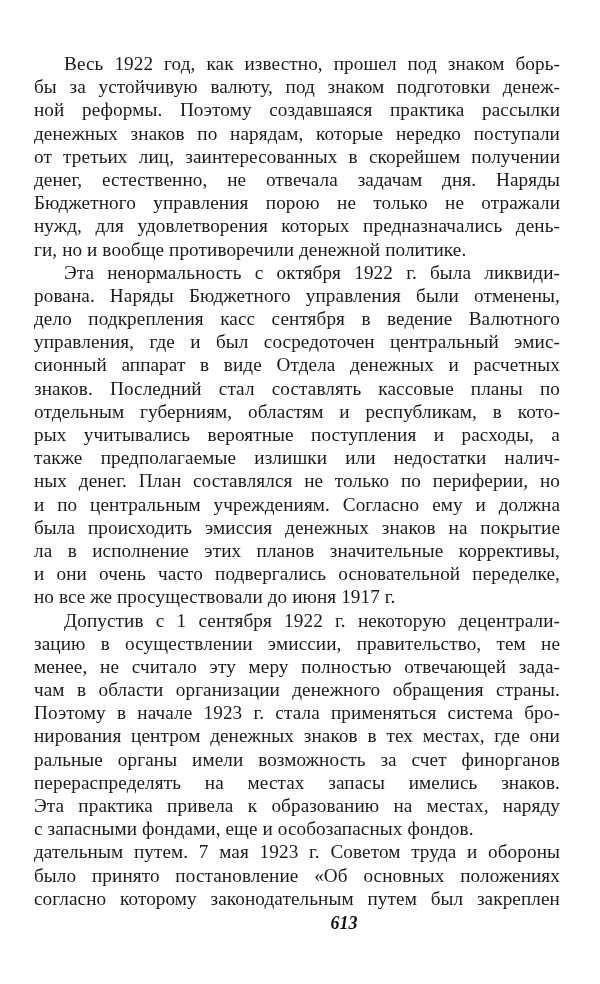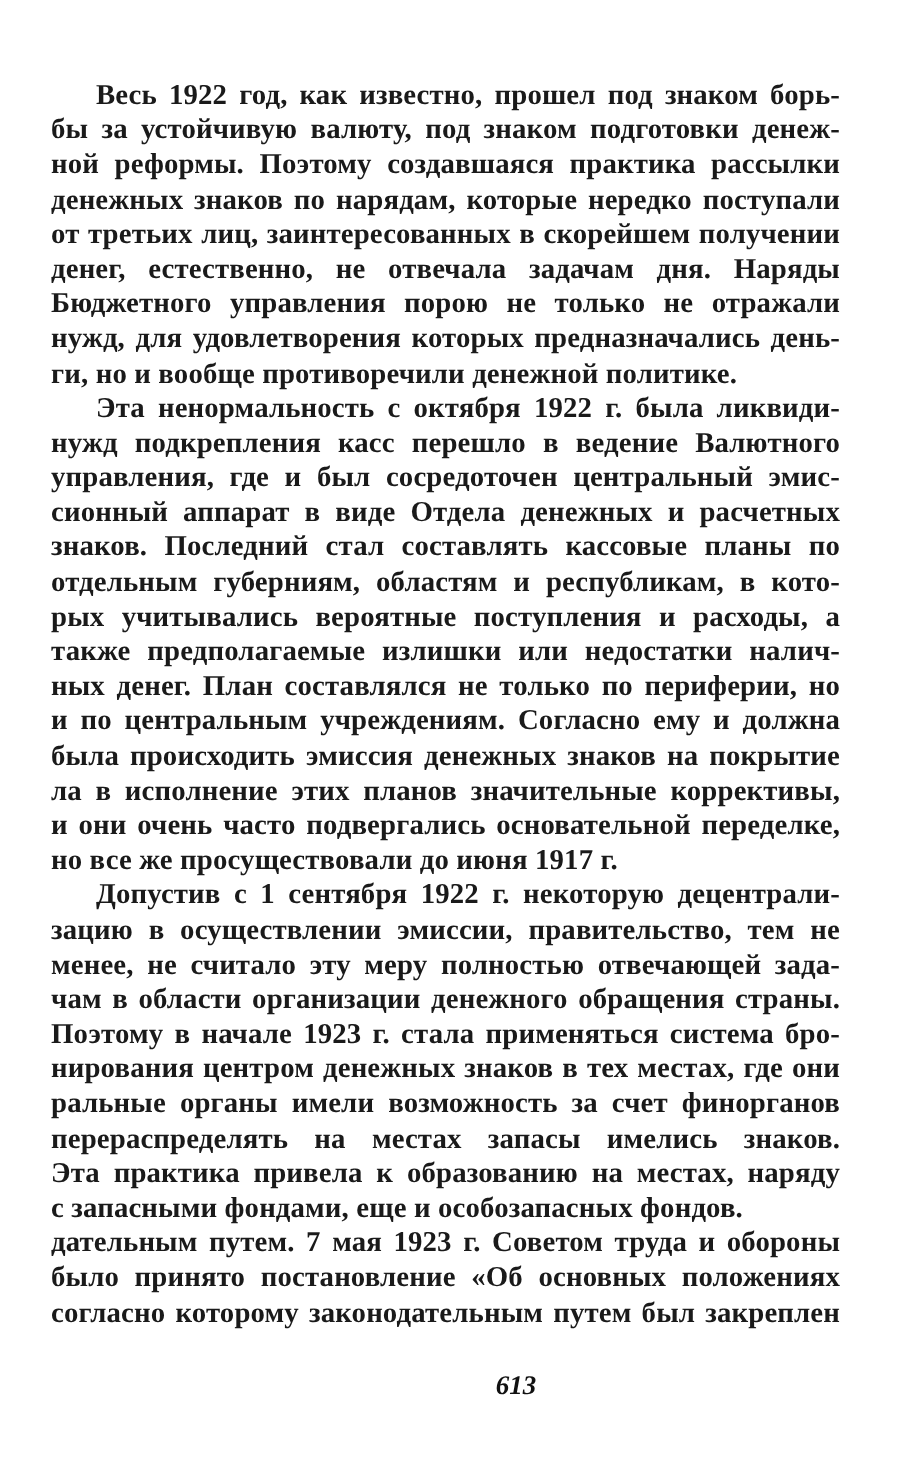--- a/index.html
+++ b/index.html
@@ -6,21 +6,20 @@
   body { width: 600px; height: 984px; position: relative; overflow: hidden; }
   .page {
     position: absolute; left: 34px; top: 52px; width: 526px;
     font-family: "Liberation Serif", "DejaVu Serif", serif;
     font-size: 19.2px; color: #1a1a1a; line-height: 23.2px;
   }
   .line {
     display: block; height: 23.2px; white-space: nowrap;
     text-align: justify; text-align-last: justify;
     letter-spacing: 0.1px;
-    font-weight: bold;
   }
   .line.indent { padding-left: 30px; }
   .line.last { text-align-last: left; }
   .page-number {
     position: absolute; left: 0; width: 600px; top: 913px;
     text-align: center; font-family: "Liberation Serif", "DejaVu Serif", serif;
     font-style: italic; font-weight: bold; font-size: 18px; color: #111; margin-left: 44px;
   }
 </style>
 </head>
@@ -35,21 +34,22 @@
     <span class="line">денежных знаков по нарядам, которые нередко поступали</span>
     <span class="line">от третьих лиц, заинтересованных в скорейшем получении</span>
     <span class="line">денег, естественно, не отвечала задачам дня. Наряды</span>
     <span class="line">Бюджетного управления порою не только не отражали</span>
     <span class="line">нужд, для удовлетворения которых предназначались день-</span>
     <span class="line last">ги, но и вообще противоречили денежной политике.</span>
   </div>
 
   <div>
     <span class="line indent">Эта ненормальность с октября 1922 г. была ликвиди-</span>
-    <span class="line">нужд подкрепления касс перешло в ведение Валютного</span>
+    <span class="line">рована. Наряды Бюджетного управления были отменены,</span>
+    <span class="line">дело подкрепления касс сентября в ведение Валютного</span>
     <span class="line">управления, где и был сосредоточен центральный эмис-</span>
     <span class="line">сионный аппарат в виде Отдела денежных и расчетных</span>
     <span class="line">знаков. Последний стал составлять кассовые планы по</span>
     <span class="line">отдельным губерниям, областям и республикам, в кото-</span>
     <span class="line">рых учитывались вероятные поступления и расходы, а</span>
     <span class="line">также предполагаемые излишки или недостатки налич-</span>
     <span class="line">ных денег. План составлялся не только по периферии, но</span>
     <span class="line">и по центральным учреждениям. Согласно ему и должна</span>
     <span class="line">была происходить эмиссия денежных знаков на покрытие</span>
     <span class="line">ла в исполнение этих планов значительные коррективы,</span>

